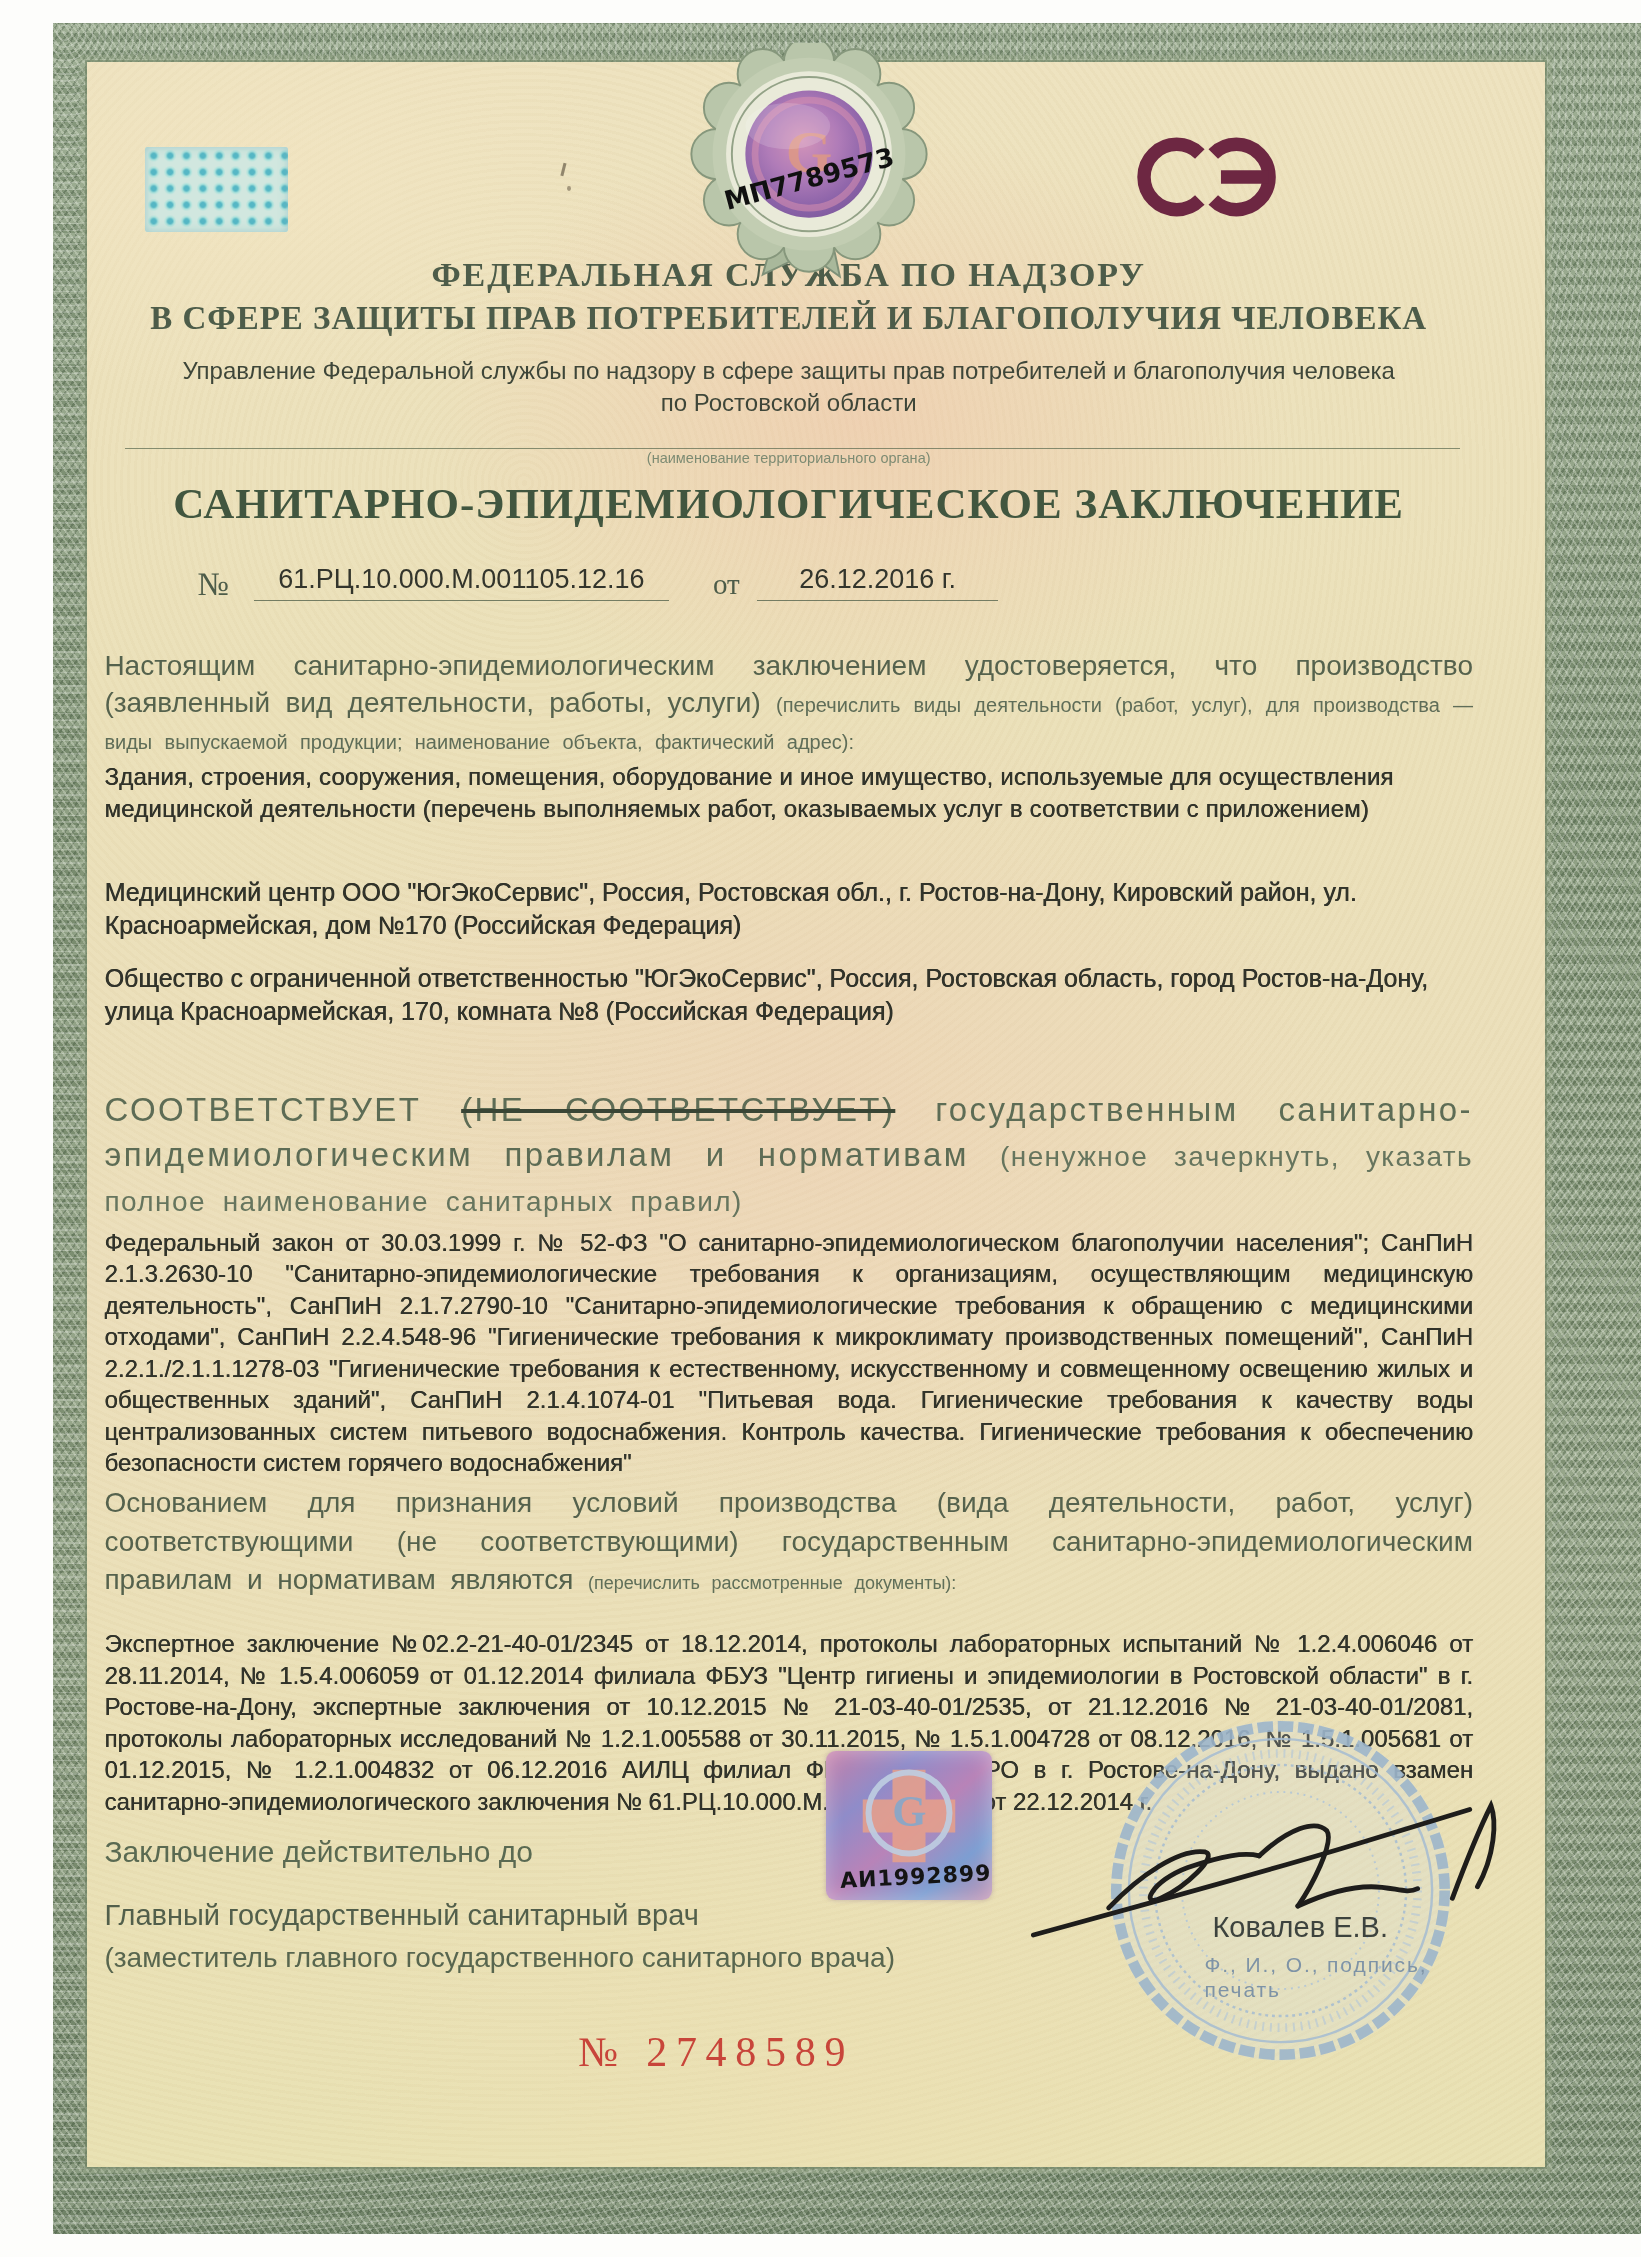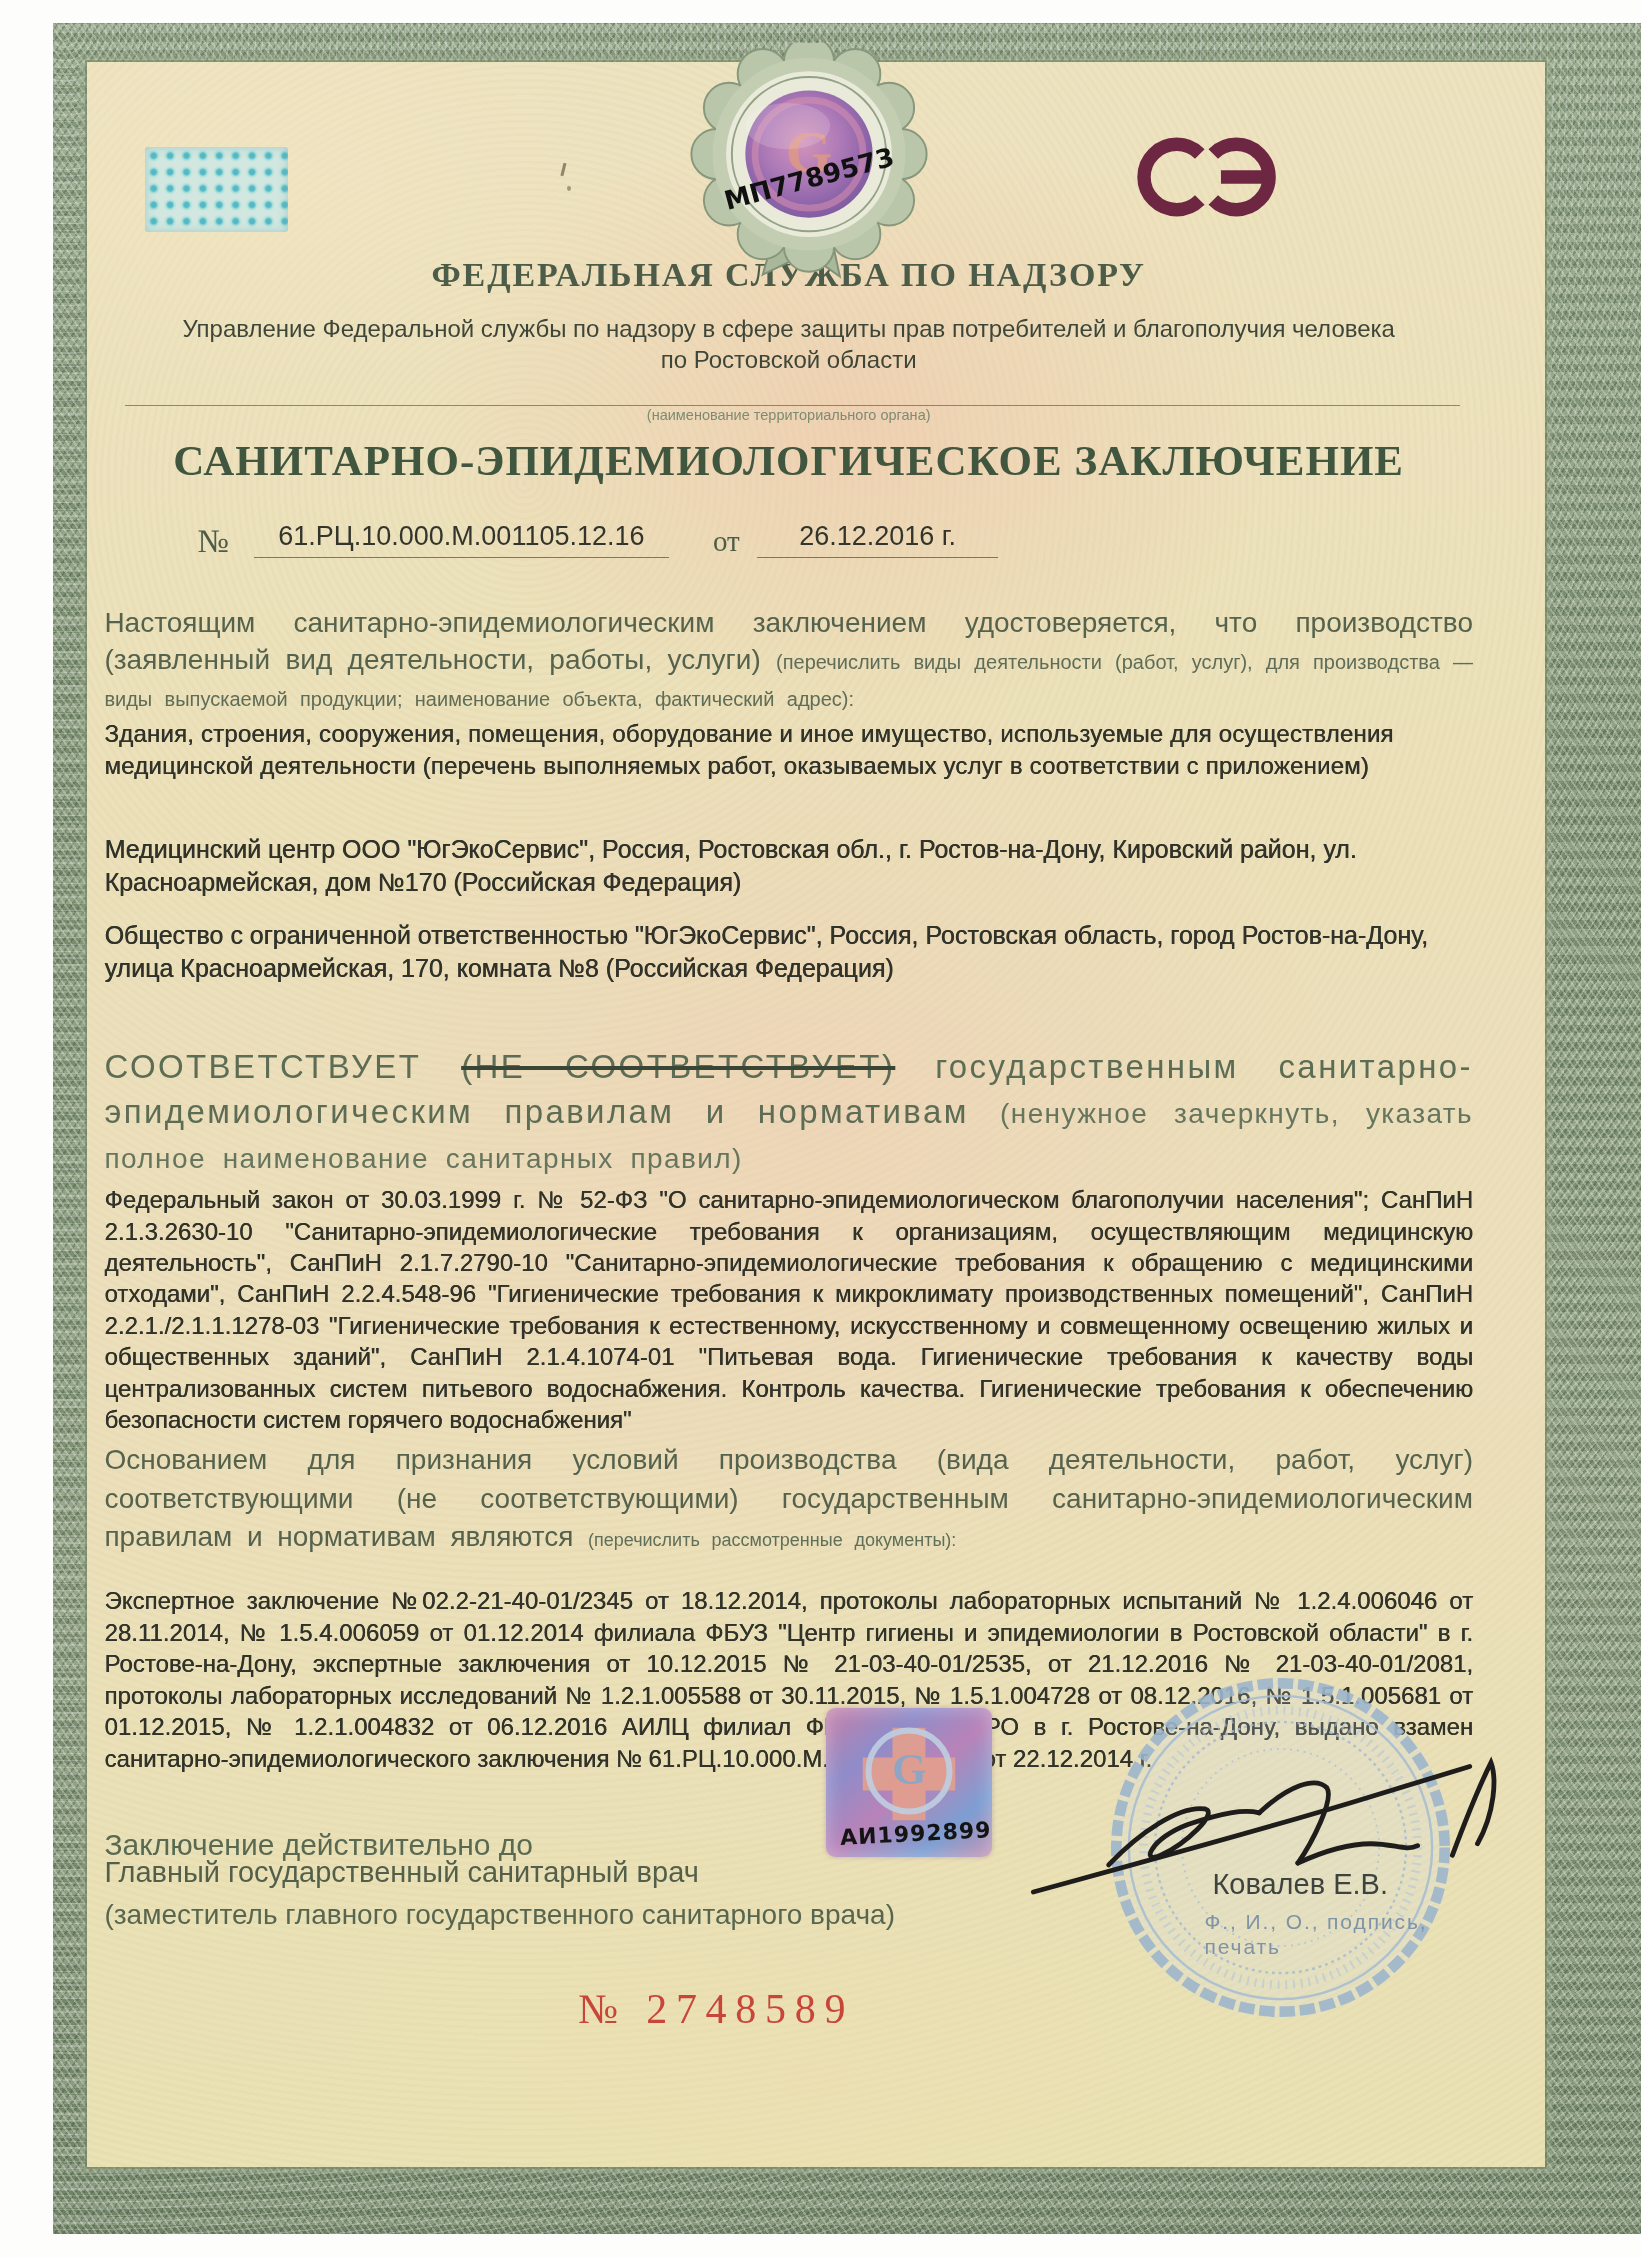--- a/index.html
+++ b/index.html
@@ -80,21 +80,21 @@
     text-align:justify;word-spacing:10.6px;letter-spacing:2.4px;}
   .strike{text-decoration:line-through;text-decoration-thickness:3.9px;text-decoration-color:#394535;}
   .corr-note{font-size:28px;letter-spacing:1.4px;word-spacing:7.7px;color:#66755e;}
   .regulations{margin-top:4px;font:400 24px/1.31 "Liberation Sans",sans-serif;text-align:justify;}
   .basis{margin-top:5.8px;font:400 28px/1.37 "Liberation Sans",sans-serif;color:#55624d;text-align:justify;word-spacing:6.8px;}
   .basis .note{font-size:18px;color:#606f59;}
   .documents{margin-top:29px;font:400 24px/1.31 "Liberation Sans",sans-serif;text-align:justify;}
 
   
   .bottom{position:relative;margin-top:3.9px;height:328px;}
-  .valid-until{position:absolute;left:0;top:13.5px;font:400 30px/1.2 "Liberation Sans",sans-serif;color:#5a6a52;margin-top:36px;}
+  .valid-until{position:absolute;left:0;top:13.5px;font:400 30px/1.2 "Liberation Sans",sans-serif;color:#5a6a52;}
   .chief-line{position:absolute;left:0;top:77px;font:400 29px/1.2 "Liberation Sans",sans-serif;color:#525f4b;}
   .deputy-line{position:absolute;left:0;top:120px;font:400 28px/1.2 "Liberation Sans",sans-serif;color:#58664f;}
   .holo-square{
     position:absolute;left:722px;top:-70px;width:166px;height:149px;border-radius:9.7px;
     background:linear-gradient(140deg,#c77fa8 0%,#8f8cc9 28%,#b883b8 52%,#7d9ed2 78%,#c08fb0 100%);
     box-shadow:inset 0 0 19.3px rgba(255,255,255,.35), 0 0 5.8px rgba(120,90,140,.35);
   }
   .holo-cross{position:absolute;left:50%;top:44%;width:93px;height:93px;transform:translate(-50%,-50%);
     background:
       linear-gradient(#e8a18a,#e8a18a) 50% 0/33px 93px no-repeat,
@@ -166,20 +166,21 @@
         <g fill="none" stroke="#6d2742" stroke-width="14">
           <path d="M 70,27 A 34,34 0 1 0 70,75"></path>
           <path d="M 84,27 A 34,34 0 1 1 84,75"></path>
           <path d="M 92,51 L 142,51"></path>
         </g>
       </svg>
     </div>
 
     <div class="header-block">
       <div class="fed-line1">ФЕДЕРАЛЬНАЯ СЛУЖБА ПО НАДЗОРУ</div>
+      <div class="fed-line2">В СФЕРЕ ЗАЩИТЫ ПРАВ ПОТРЕБИТЕЛЕЙ И БЛАГОПОЛУЧИЯ  ЧЕЛОВЕКА</div>
       <div class="dept">Управление Федеральной службы по надзору в сфере защиты прав потребителей и благополучия человека по Ростовской области</div>
     </div>
     <div class="org-rule"></div>
     <div class="org-caption">(наименование территориального органа)</div>
 
     <div class="doc-title">САНИТАРНО-ЭПИДЕМИОЛОГИЧЕСКОЕ ЗАКЛЮЧЕНИЕ</div>
 
     <div class="number-row">
       <span class="no-sym">№</span>
       <span class="num-field">61.РЦ.10.000.М.001105.12.16</span>

